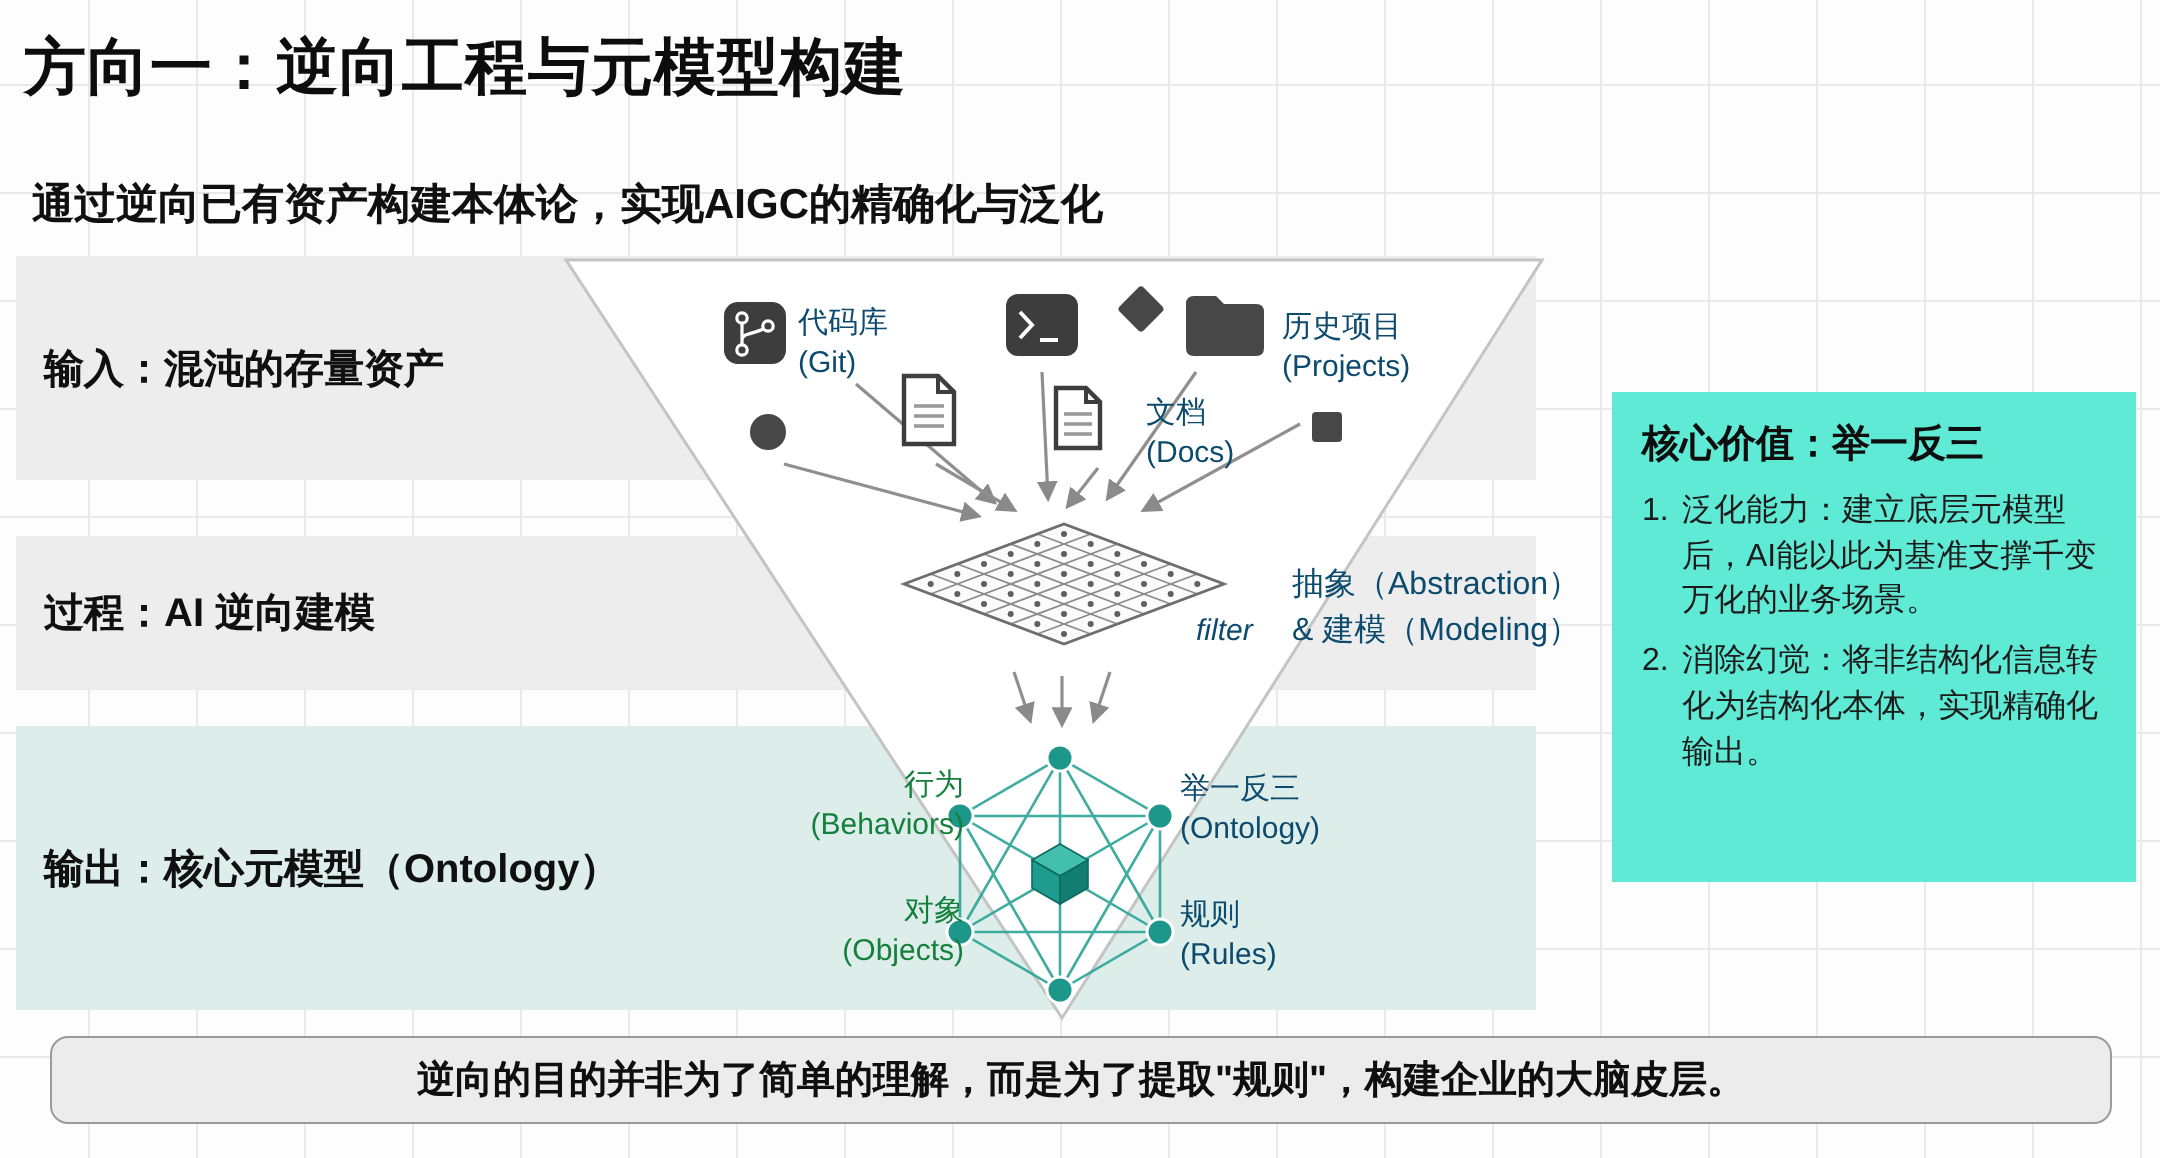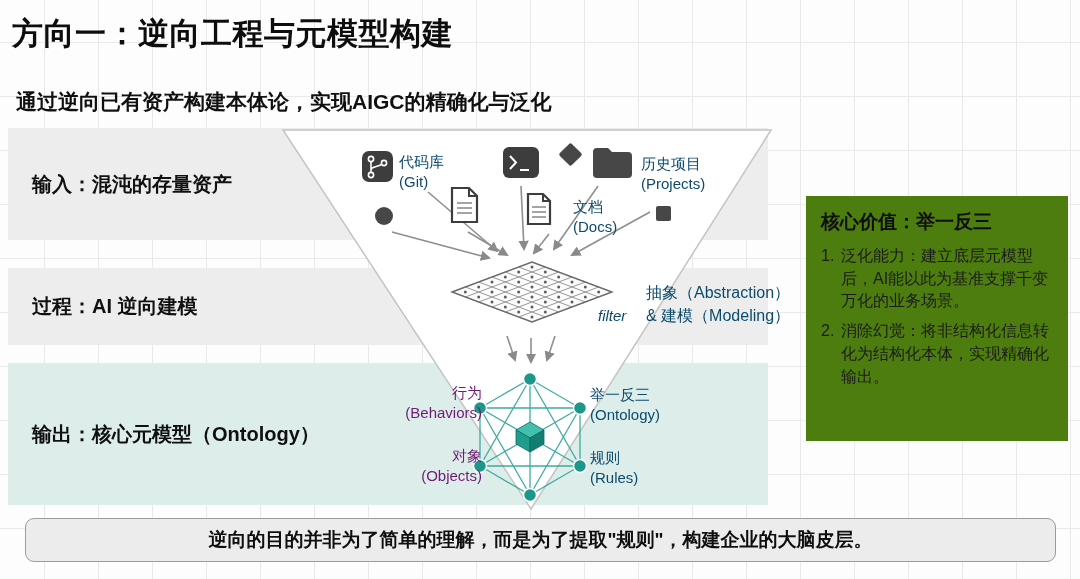--- a/index.html
+++ b/index.html
@@ -20,31 +20,31 @@
     font-size:31px; font-weight:bold; color:#0d0d0d; letter-spacing:0.5px;
   }
   .subtitle {
     position:absolute; left:16px; top:88px; z-index:3;
     font-size:21px; font-weight:bold; color:#101010;
   }
   .band { position:absolute; left:8px; width:760px; z-index:1; display:flex; align-items:center; }
   .band-1 { top:128px; height:112px; background:#ededed; }
   .band-2 { top:268px; height:77px;  background:#ededed; }
   .band-3 { top:363px; height:142px; background:#ddeeea; }
-  .band-label { padding-left:24px; font-size:20px; font-weight:bold; color:#101010; }
+  .band-label { padding-left:14px; font-size:20px; font-weight:bold; color:#101010; }
   #diagram-svg { position:absolute; left:0; top:0; z-index:2; pointer-events:none; }
   .lbl {
     position:absolute; z-index:3; white-space:pre-line;
     font-size:15px; line-height:1.3; color:#0c4a6e;
   }
-  .teal { color:#701a75; }
+  .teal { color:#15803d; }
   .ta-r { text-align:right; }
   .value-box {
     position:absolute; left:806px; top:196px; width:262px; height:245px;
-    background:#4d7c0f; z-index:4; padding:13px 15px;
+    background:#5eead4; z-index:4; padding:13px 15px;
   }
   .vb-title { font-size:19px; font-weight:bold; color:#0e0e0e; margin-bottom:10px; }
   .value-item { display:flex; font-size:16px; line-height:1.42; color:#1b1b1b; margin-bottom:7px; }
   .value-item .num { width:20px; flex:none; }
   .footer {
     position:absolute; left:25px; top:518px; width:1031px; height:44px; z-index:4;
     background:#ececec; border:1.5px solid #9b9b9b; border-radius:9px;
     display:flex; align-items:center; justify-content:center;
     font-size:19px; font-weight:bold; color:#0f0f0f;
   }

